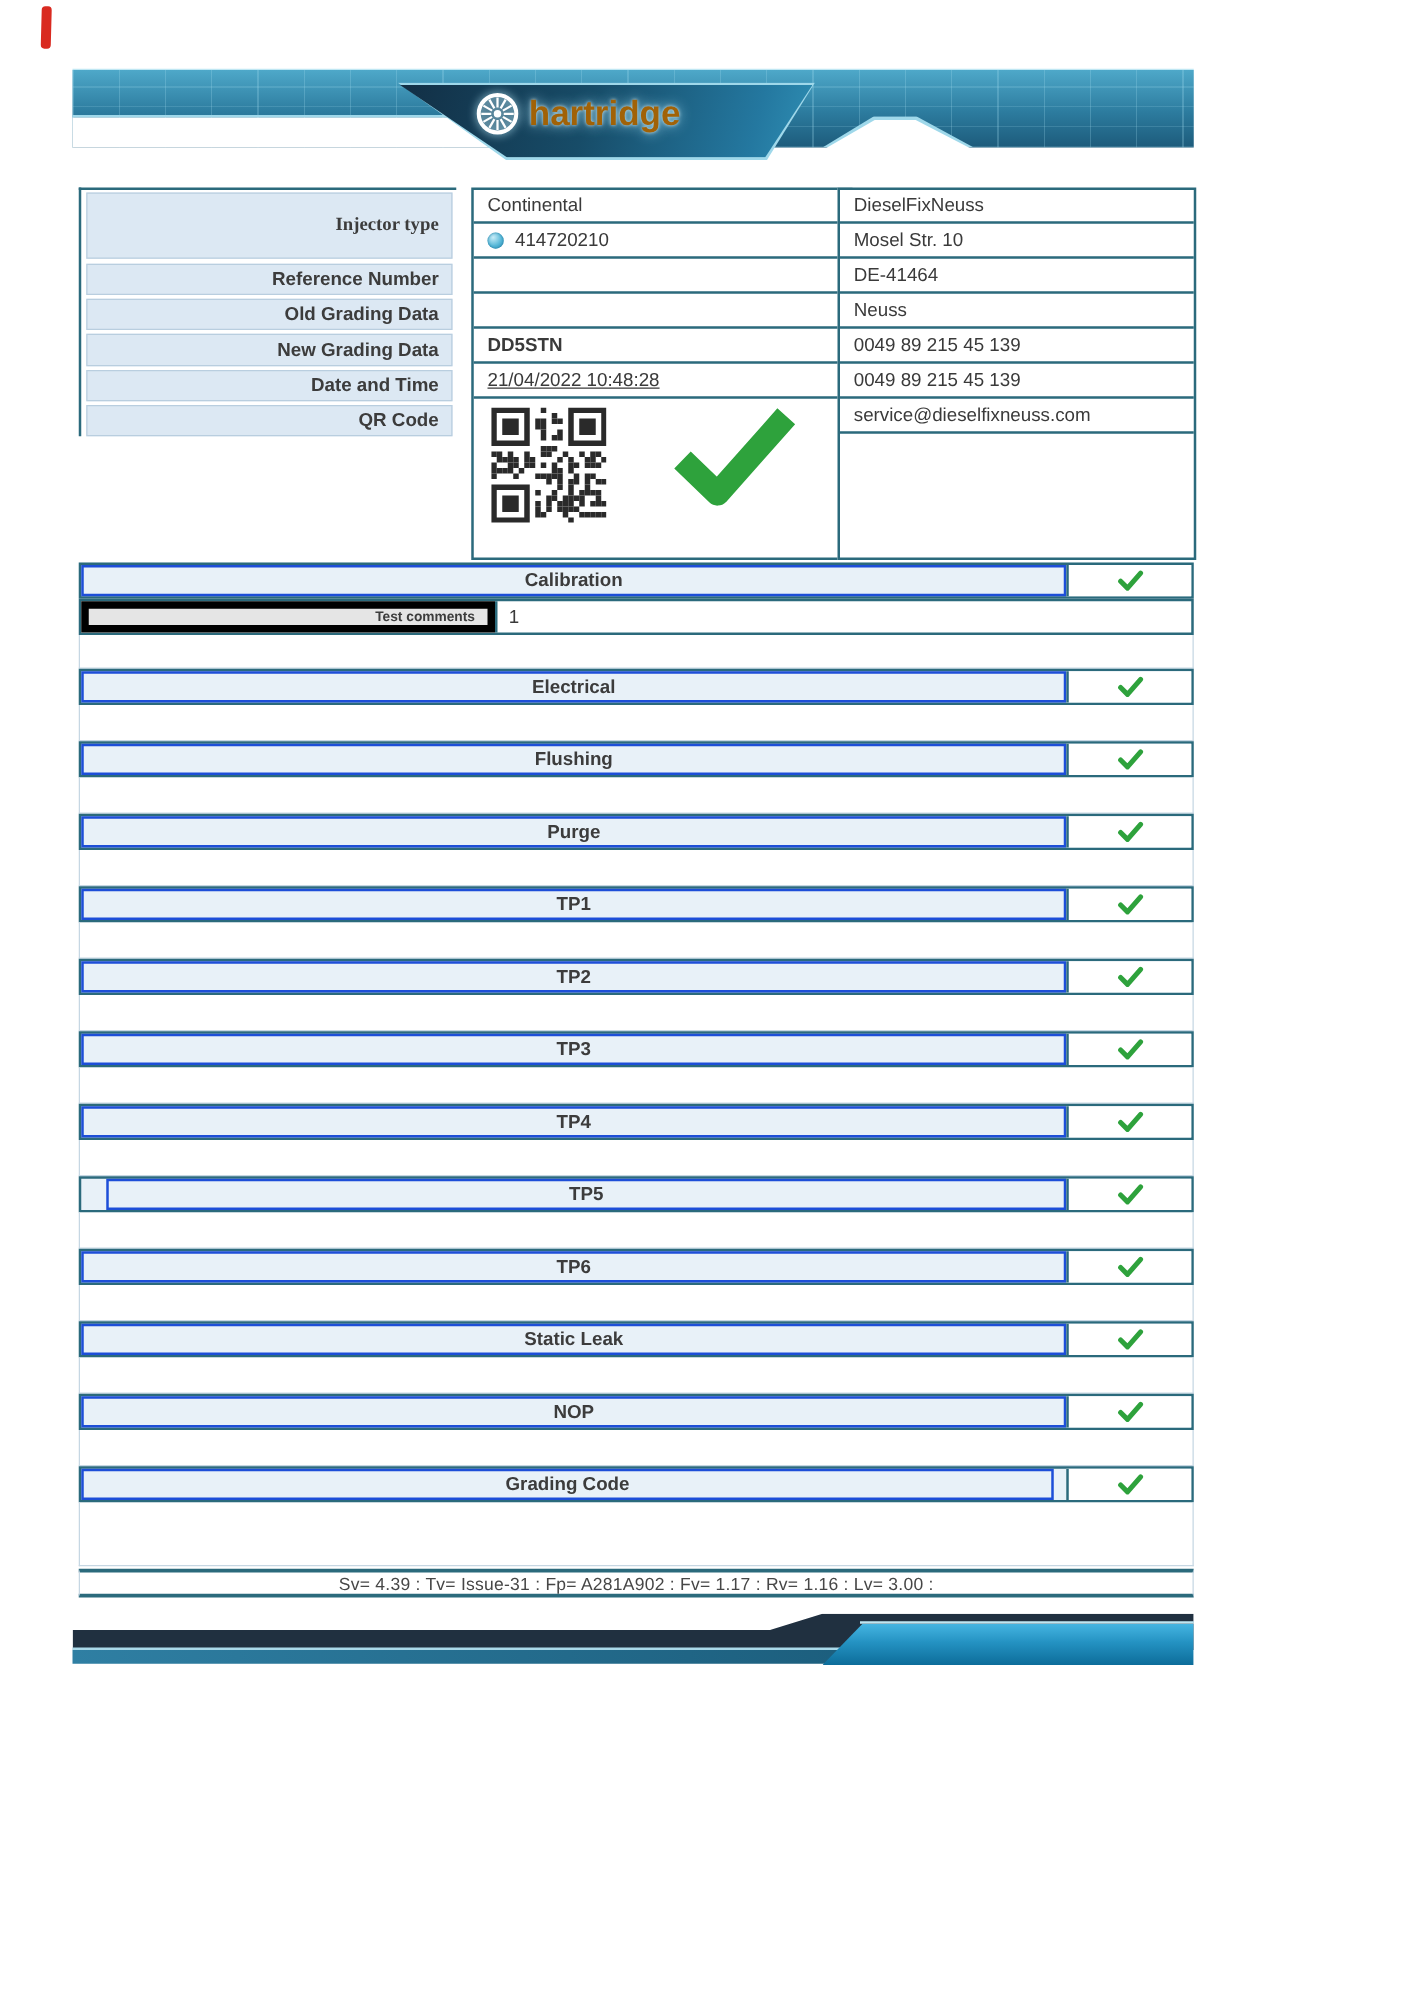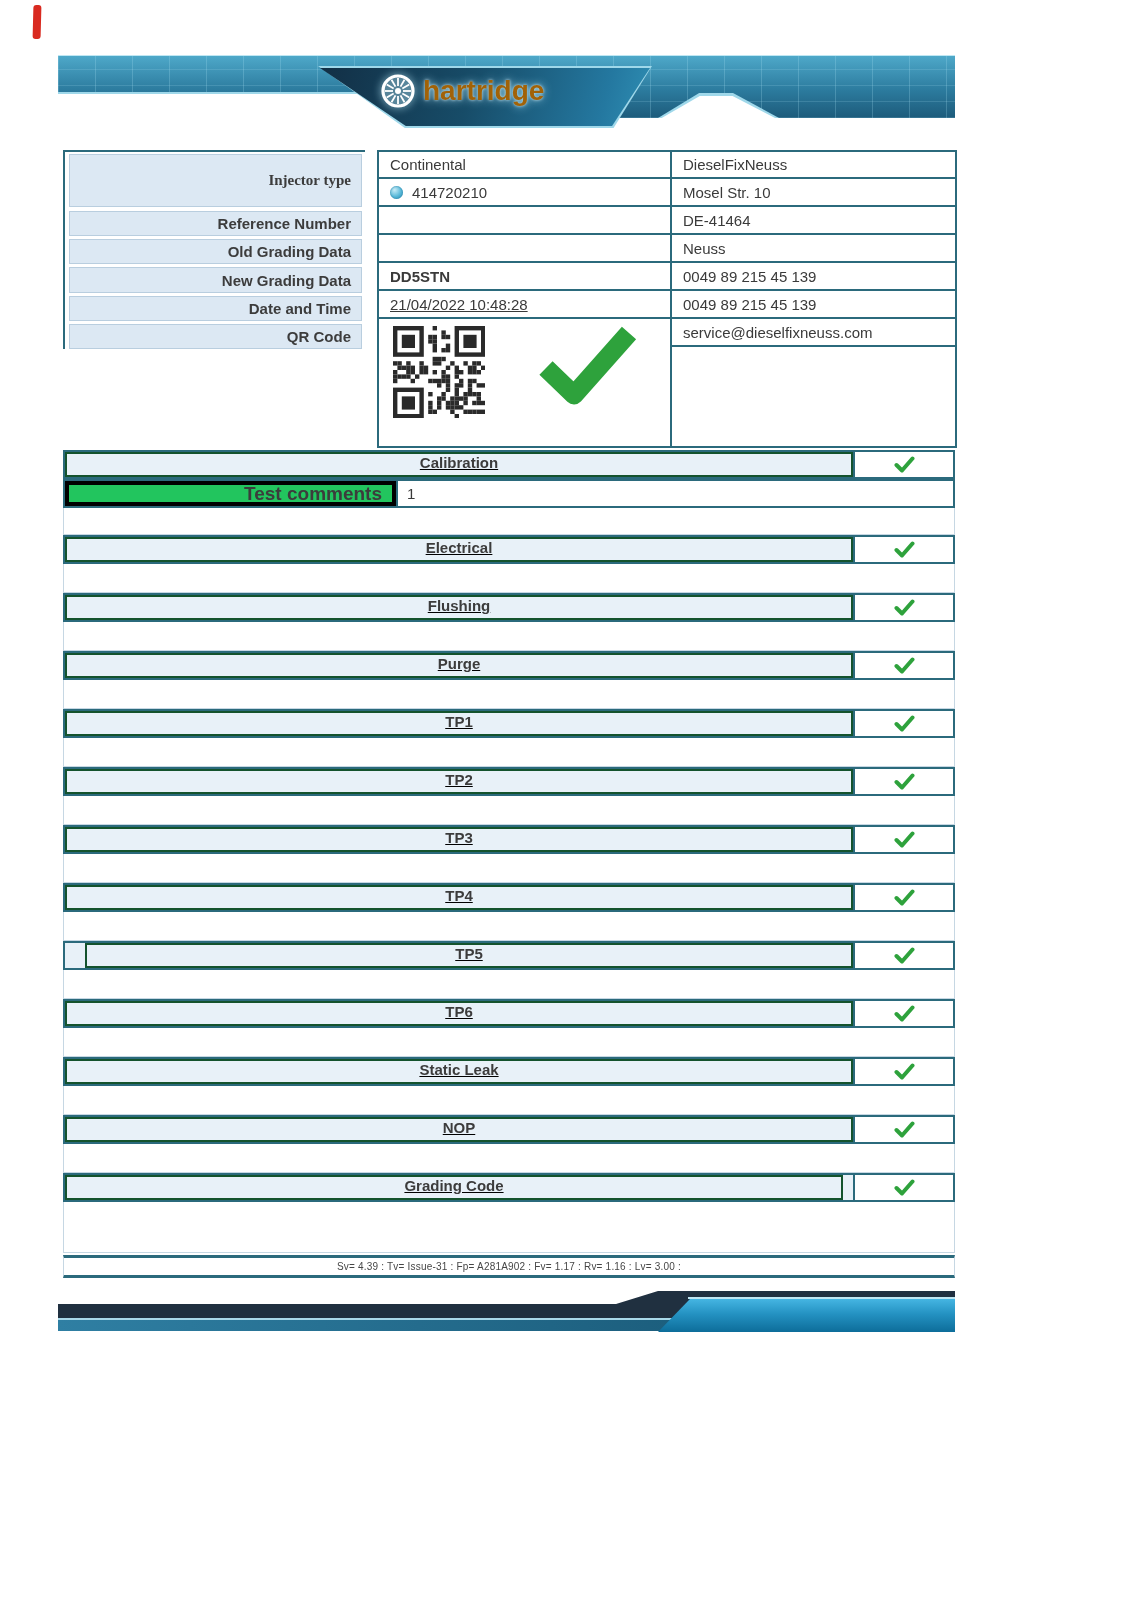--- a/index.html
+++ b/index.html
@@ -57,42 +57,42 @@
   .sphere { width:13px; height:13px; border-radius:50%; margin-right:9px; flex:0 0 auto;
     background:radial-gradient(circle at 35% 30%, #c7ecf7, #57b8d8 55%, #2f8fb4);
     box-shadow:inset 0 0 2px #1f7ba0; }
   .qr-cell { position:relative; height:125px; }
   #qr-box { position:absolute; left:14px; top:7px; }
   .big-check { position:absolute; left:158px; top:5px; }
 
   
   .sec-row { position:absolute; left:63px; width:892px; height:29px;
     border:2px solid #2b6a7c; background:#e8f1f8; display:flex; }
-  .sec-label-wrap { flex:1 1 auto; display:flex; align-items:flex-start; justify-content:center;
-    border:2px solid #14532d;text-decoration:underline; }
+  .sec-label-wrap { flex:1 1 auto; display:flex; align-items:center; justify-content:center;
+    border:2px solid #1d4ed8; }
   .sec-label { font-size:15px; font-weight:bold; color:#3c3c3c; }
   .sec-check { flex:0 0 100px; background:#fff; border-left:2px solid #2b6a7c;
     display:flex; align-items:center; justify-content:center; }
   .gap-row { position:absolute; left:63px; width:892px; background:#fff;
     border:1px solid #c6d7e3; border-top:none; }
 
   .comments-row { position:absolute; left:63px; top:479px; width:892px; height:29px;
     border:2px solid #2b6a7c; background:#fff; display:flex; }
-  .comments-label { flex:0 0 331px; background:#22c55e; border:4px solid #000000;
+  .comments-label { flex:0 0 331px; background:#e5e5e5; border:6px solid #000000;
     display:flex; align-items:center; justify-content:flex-end; padding-right:10px;
-    font-size:19px; font-weight:bold; color:#3c3c3c; }
+    font-size:11px; font-weight:bold; color:#3c3c3c; }
   .comments-value { flex:1 1 auto; border-left:2px solid #2b6a7c; display:flex;
     align-items:center; padding-left:9px; font-size:15px; color:#3a3a3a; }
 
   
   .version-row { position:absolute; left:63px; top:1255px; width:892px; height:23px;
     border-top:3px solid #2b6a7c; border-bottom:3px solid #2b6a7c;
     border-left:1px solid #c6d7e3; border-right:1px solid #c6d7e3;
     display:flex; align-items:center; justify-content:center;
-    font-size:10px; color:#464646; letter-spacing:.2px; }
+    font-size:14px; color:#464646; letter-spacing:.2px; }
 
   
   .bbanner { position:absolute; left:58px; top:1289px; width:897px; height:44px; }
   .bb-navy { position:absolute; left:0; top:0; width:100%; height:100%; background:#203040;
     clip-path:polygon(0 15px, 558px 15px, 600px 2px, 897px 2px, 897px 31px, 0 31px); }
   .bb-teal { position:absolute; left:0; top:29px; width:625px; height:13px;
     border-top:2px solid #a9d9ea;
     background:linear-gradient(90deg,#2f7fa3,#1c5e7d); }
   .bb-bright { position:absolute; left:600px; top:10px; width:297px; height:33px;
     background:linear-gradient(180deg,#45b5e2 0%, #2492c2 45%, #0d6d9a 100%);

